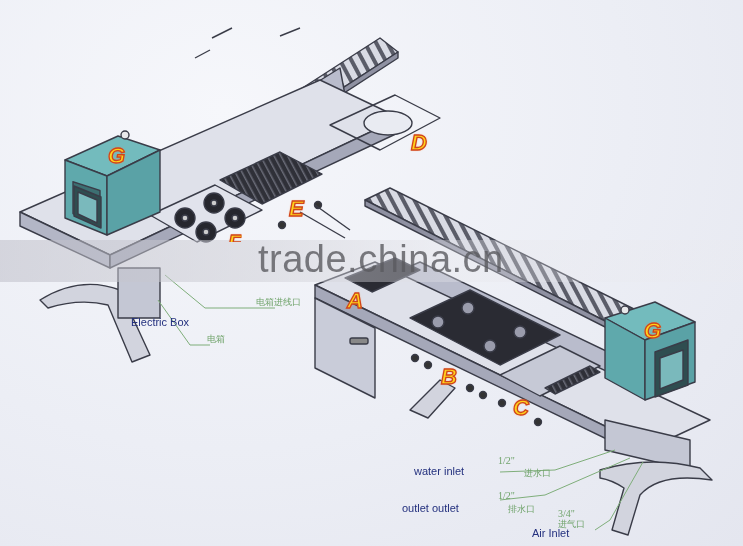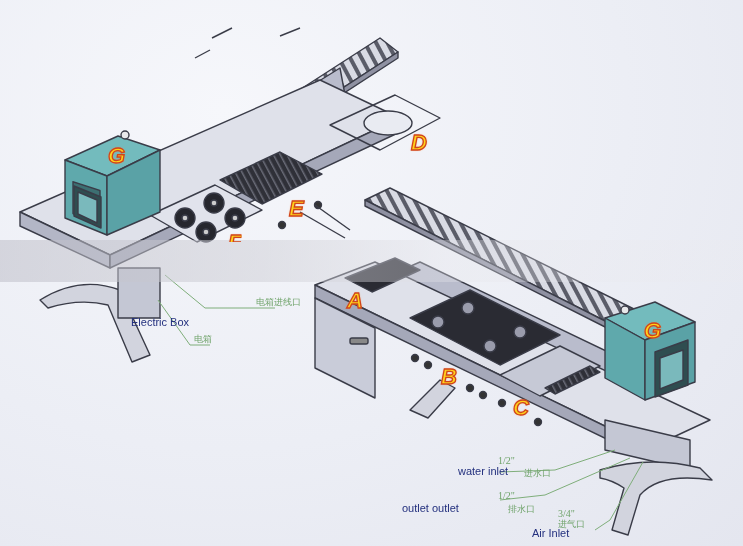--- a/index.html
+++ b/index.html
@@ -129,37 +129,38 @@
     <g stroke="#7fae7a" stroke-width="1" fill="none">
       <polyline points="165,275 205,308 275,308"></polyline>
       <polyline points="158,300 190,345 210,345"></polyline>
       <polyline points="500,472 555,470 615,450"></polyline>
       <polyline points="500,500 545,495 630,458"></polyline>
       <polyline points="595,530 610,520 643,462"></polyline>
     </g>
   </svg>
 
   <div class="watermark-band"></div>
+  <div class="watermark">trade.china.cn</div>
 
   <div class="letter" style="left:108px;top:145px;">G</div>
   <div class="letter" style="left:411px;top:132px;">D</div>
   <div class="letter" style="left:289px;top:198px;">E</div>
   <div class="letter" style="left:228px;top:232px;clip-path:inset(0 0 55% 0);">F</div>
 
   <div class="letter" style="left:347px;top:290px;">A</div>
   <div class="letter" style="left:441px;top:366px;">B</div>
   <div class="letter" style="left:513px;top:397px;">C</div>
   <div class="letter" style="left:644px;top:320px;">G</div>
 
   <div class="cn-label" style="left:208px;top:298px;margin-left:48px;">电箱进线口</div>
   <div class="en-label" style="left:131px;top:317px;">Electric Box</div>
-  <div class="cn-label" style="left:194px;top:335px;">电箱</div>
+  <div class="cn-label" style="left:207px;top:335px;">电箱</div>
 
   <div class="size-label" style="left:498px;top:456px;">1/2"</div>
-  <div class="en-label" style="left:414px;top:466px;margin-left:44px;">water inlet</div>
+  <div class="en-label" style="left:414px;top:466px;">water inlet</div>
   <div class="cn-label" style="left:496px;top:469px;margin-left:28px;">进水口</div>
 
   <div class="size-label" style="left:498px;top:491px;">1/2"</div>
   <div class="en-label" style="left:402px;top:503px;">outlet outlet</div>
   <div class="cn-label" style="left:496px;top:505px;margin-left:12px;">排水口</div>
 
   <div class="size-label" style="left:558px;top:509px;">3/4"</div>
   <div class="cn-label" style="left:558px;top:520px;">进气口</div>
   <div class="en-label" style="left:532px;top:528px;">Air Inlet</div>
 

